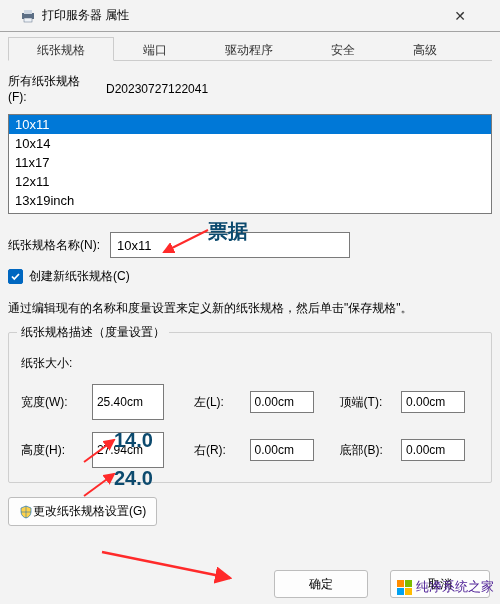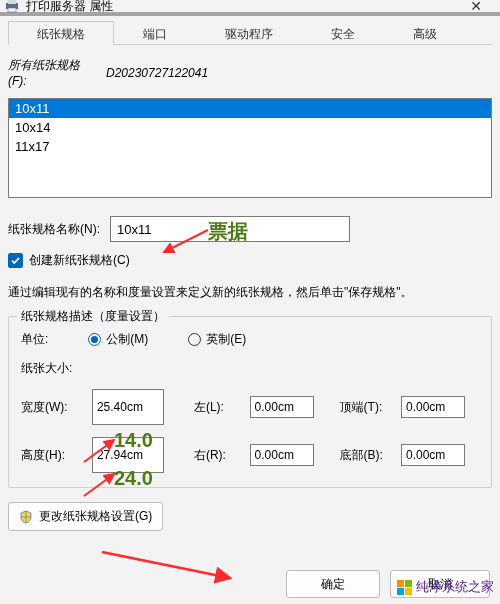--- a/index.html
+++ b/index.html
@@ -1,26 +1,26 @@
 <!DOCTYPE html>
 <html><head>
 <meta charset="utf-8">
 <style>
   * { box-sizing: border-box; font-family: "Microsoft YaHei", "Segoe UI", sans-serif; }
   html, body { margin: 0; padding: 0; }
   body { width: 500px; height: 604px; background: #f3f3f3; font-size: 12px; color: #000; position: relative; }
-  .titlebar { height: 16px; display: flex; align-items: center; padding: 0 4px; background: #f3f3f3; border-bottom: 4px solid #a3a3a3; }
+  .titlebar { height: 32px; display: flex; align-items: center; padding: 0 20px; background: #f3f3f3; border-bottom: 1px solid #a3a3a3; }
   .titlebar .icon { width: 16px; height: 16px; margin-right: 6px; }
   .titlebar .title { flex: 1; font-size: 12px; }
   .titlebar .close { width: 40px; height: 32px; display: flex; align-items: center; justify-content: center; font-size: 14px; color: #333; }
   .content { padding: 4px 8px 0 8px; position: relative; }
   .tabbar { display: flex; border-bottom: 1px solid #ccc; height: 25px; }
   .tab { padding: 4px 28px; font-size: 12px; color: #333; border: 1px solid transparent; border-bottom: none; position: relative; top: 1px; cursor: default; }
   .tab.active { background: #f3f3f3; border-color: #ccc; border-bottom: 1px solid #f3f3f3; }
-  .row { display: flex; align-items: center; margin-top: 12px; font-style: italic; }
+  .row { display: flex; align-items: center; margin-top: 12px; }
   .label1 { width: 90px; }
   .code { margin-left: 8px; }
   .listwrap { display: flex; gap: 10px; margin-top: 10px; }
   .listbox { flex: 1; border: 1px solid #7a7a7a; background: #fff; height: 100px; overflow-y: scroll; font-size: 13px; }
   .lbitem { padding: 2px 6px; }
   .lbitem.selected { background: #0078d7; color: #fff; }
   .sidebtns { display: flex; flex-direction: column; gap: 14px; width: 96px; }
   .btn { border: 1px solid #bdbdbd; background: #fdfdfd; padding: 5px 6px; font-size: 12px; text-align: center; border-radius: 3px; }
   .namerow { display: flex; align-items: center; margin-top: 18px; }
   .nameinput { margin-left: 10px; width: 240px; height: 26px; border: 1px solid #7a7a7a; padding: 0 6px; font-size: 13px; background: #fff; }
@@ -34,30 +34,30 @@
   .radio { display: inline-flex; align-items: center; gap: 5px; }
   .rcircle { width: 13px; height: 13px; border-radius: 50%; border: 1px solid #333; display: inline-flex; align-items: center; justify-content: center; }
   .rcircle.sel { border-color: #0067c0; }
   .rcircle.sel::after { content: ""; width: 7px; height: 7px; border-radius: 50%; background: #0067c0; }
   .sizerow { display: flex; align-items: center; margin-top: 12px; gap: 12px; }
   .sizelbl { width: 62px; }
   .sizein { width: 72px; height: 36px; border: 1px solid #7a7a7a; padding: 12px 4px; background: #fff; font-size: 12px; margin-right: 18px; }
   .marginlbl { width: 46px; }
   .marginin { width: 64px; height: 22px; border: 1px solid #7a7a7a; padding: 0 4px; background: #fff; font-size: 12px; margin-right: 14px; }
   .toplbl { width: 52px; }
-  .footer { position: absolute; bottom: 6px; left: 0; right: 0; display: flex; gap: 10px; padding: 0 10px; align-items: center; }
+  .footer { position: absolute; bottom: 6px; left: 0; right: 0; display: flex; gap: 22px; padding: 0 10px; align-items: center; }
   .spacer { flex: 1; }
   .footerbtn { width: 94px; height: 28px; border: 1px solid #bdbdbd; background: #fdfdfd; font-size: 12px; display: flex; align-items: center; justify-content: center; border-radius: 3px; }
   .footerbtn.wide { width: 100px; }
-  .changebtn { border: 1px solid #bdbdbd; background: #fdfdfd; padding: 5px 10px; font-size: 12px; display: inline-flex; align-items: center; gap: 6px; border-radius: 3px; margin-top: 14px; }
+  .changebtn { border: 1px solid #bdbdbd; background: #fdfdfd; padding: 5px 10px; font-size: 12px; display: inline-flex; align-items: center; border-radius: 3px; margin-top: 14px; }
   .shield { width: 14px; height: 14px; }
   .watermark { position: absolute; right: 6px; bottom: 8px; display: flex; align-items: center; gap: 4px; font-size: 13px; color: #4c1d95; pointer-events: none; }
   .wmsq { display: grid; grid-template-columns: 7px 7px; grid-template-rows: 7px 7px; gap: 1px; }
   .wmsq div:nth-child(1){background:#ff8c00;} .wmsq div:nth-child(2){background:#7cbb00;} .wmsq div:nth-child(3){background:#00a1f1;} .wmsq div:nth-child(4){background:#ffbb00;}
-  .anno { position: absolute; color: #4d7c0f; font-size: 20px; font-weight: 600; pointer-events: none; }
+  .anno { position: absolute; color: #0c4a6e; font-size: 20px; font-weight: 600; pointer-events: none; }
   .arrow { position: absolute; pointer-events: none; }
   .headrow { display: flex; gap: 40px; margin-top: 12px; }
 </style>
 </head>
 <body>
 
 <div class="titlebar">
   <span class="icon">
     <svg viewBox="0 0 16 16" width="16" height="16">
         <rect x="2" y="5" width="12" height="6" fill="#5b6e85"></rect>
@@ -83,20 +83,22 @@
   <div class="row">
     <span class="label1">所有纸张规格(F):</span>
     <span class="code">D20230727122041</span>
   </div>
 
   <div class="listwrap">
     <div class="listbox">
       <div class="lbitem selected">10x11</div>
       <div class="lbitem">10x14</div>
       <div class="lbitem">11x17</div>
+      <div class="lbitem">12x11</div>
+      <div class="lbitem">13x19inch</div>
     </div>
   </div>
 
   <div class="namerow">
     <span>纸张规格名称(N):</span>
     <input class="nameinput" value="10x11" style="">
   </div>
 
   <div class="chkrow">
     <span class="chk">
@@ -105,31 +107,20 @@
         </svg>
     </span>
     <span>创建新纸张规格(C)</span>
   </div>
 
   <div class="desc">通过编辑现有的名称和度量设置来定义新的纸张规格，然后单击"保存规格"。</div>
 
   <div class="group">
     <span class="legend">纸张规格描述（度量设置）</span>
 
-    <div class="radios">
-      <span>单位:</span>
-      <span class="radio">
-        <span class="rcircle sel"></span>
-        <span>公制(M)</span>
-      </span>
-      <span class="radio">
-        <span class="rcircle"></span>
-        <span>英制(E)</span>
-      </span>
-    </div>
 
     <div class="headrow">
       <span style="width:158px">纸张大小:</span>
     </div>
 
     <div class="sizerow">
       <span class="sizelbl">宽度(W):</span>
       <input class="sizein" value="25.40cm" style="">
       <span class="marginlbl">左(L):</span>
       <input class="marginin" value="0.00cm" style="">

